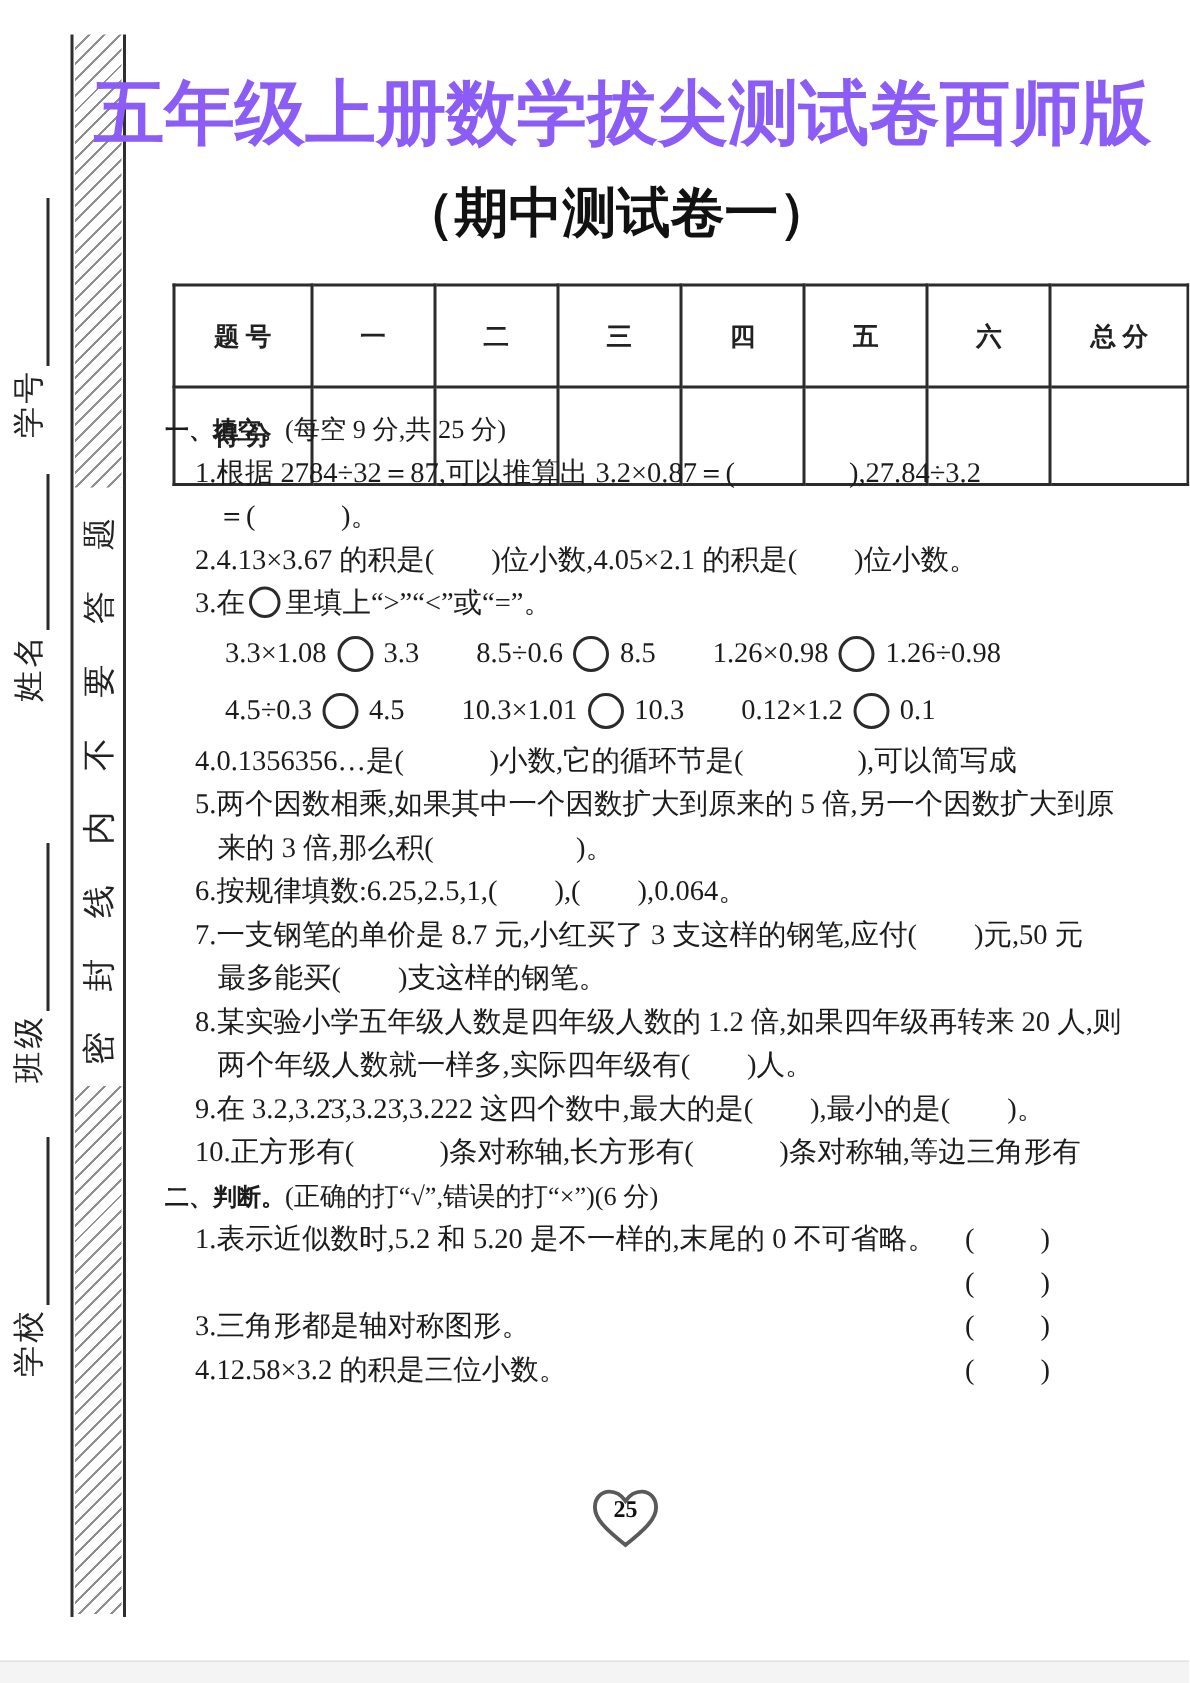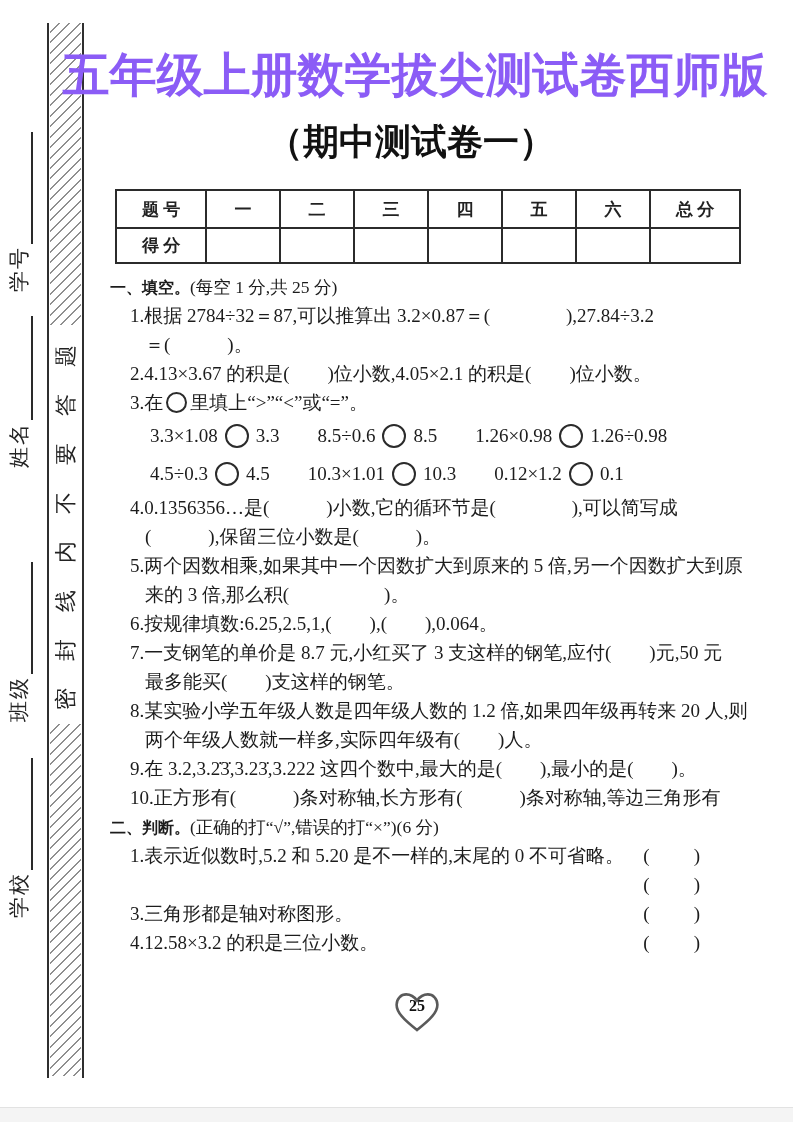--- a/index.html
+++ b/index.html
@@ -40,21 +40,21 @@
     position:absolute;left:56px;top:118px;width:710px;margin:0;text-align:center;
     font-family:"Liberation Sans","DejaVu Sans",sans-serif;font-weight:900;
     font-size:36px;color:#111;
   }
   
   .score-table{
     position:absolute;left:115px;top:189px;border-collapse:collapse;table-layout:fixed;
   }
   .score-table td{
     border:2px solid #2b2b2b;text-align:center;font-size:17px;font-weight:600;
-    padding:1px;height:34px;color:#222;
+    padding:16px;height:34px;color:#222;
   }
   .score-table tr.score-row td{height:31px;margin-top:16px;}
   .col-label{width:86px;} .col-q{width:70px;} .col-total{width:86px;}
   
   .content{position:absolute;left:110px;top:272px;width:634px;font-size:19px;}
   .line{height:29px;line-height:29px;white-space:nowrap;}
   .sec-title{font-weight:bold;font-size:16px;font-family:Liberation Serif, serif;}
   .sec-note{font-size:17.5px;}
   .q{margin-left:20px;}
   .cont{margin-left:35px;}
@@ -128,21 +128,21 @@
       <td></td>
       <td></td>
       <td></td>
     </tr>
   </tbody>
     </table>
 
   <div class="content">
 
     <div class="line">
-      <span class="sec-title">一、填空。</span><span class="sec-note">(每空 1 分,共 25 分)</span>
+      <span class="sec-title">一、填空。</span><span class="sec-note">(每空 9 分,共 25 分)</span>
     </div>
 
     <div class="line q">1.根据 2784÷32＝87,可以推算出 3.2×0.87＝(　　　　),27.84÷3.2</div>
     <div class="line cont">＝(　　　)。</div>
     <div class="line q">2.4.13×3.67 的积是(　　)位小数,4.05×2.1 的积是(　　)位小数。</div>
 
     <div class="line q">
       <span>3.在</span><span class="circle-sm"></span><span>里填上“&gt;”“&lt;”或“=”。</span>
     </div>
     <div class="cmp-row">
@@ -174,21 +174,20 @@
           <span>10.3</span>
         </span>
       <span class="cmp">
           <span>0.12×1.2</span>
           <span class="circle"></span>
           <span>0.1</span>
         </span>
     </div>
 
     <div class="line q">4.0.1356356…是(　　　)小数,它的循环节是(　　　　),可以简写成</div>
-    <div class="line cont">(　　　),保留三位小数是(　　　)。</div>
     <div class="line q">5.两个因数相乘,如果其中一个因数扩大到原来的 5 倍,另一个因数扩大到原</div>
     <div class="line cont">来的 3 倍,那么积(　　　　　)。</div>
     <div class="line q">6.按规律填数:6.25,2.5,1,(　　),(　　),0.064。</div>
     <div class="line q">7.一支钢笔的单价是 8.7 元,小红买了 3 支这样的钢笔,应付(　　)元,50 元</div>
     <div class="line cont">最多能买(　　)支这样的钢笔。</div>
     <div class="line q">8.某实验小学五年级人数是四年级人数的 1.2 倍,如果四年级再转来 20 人,则</div>
     <div class="line cont">两个年级人数就一样多,实际四年级有(　　)人。</div>
     <div class="line q">9.在 3.2,3.2̇3̇,3.23̇,3.222 这四个数中,最大的是(　　),最小的是(　　)。</div>
     <div class="line q">10.正方形有(　　　)条对称轴,长方形有(　　　)条对称轴,等边三角形有</div>
 

